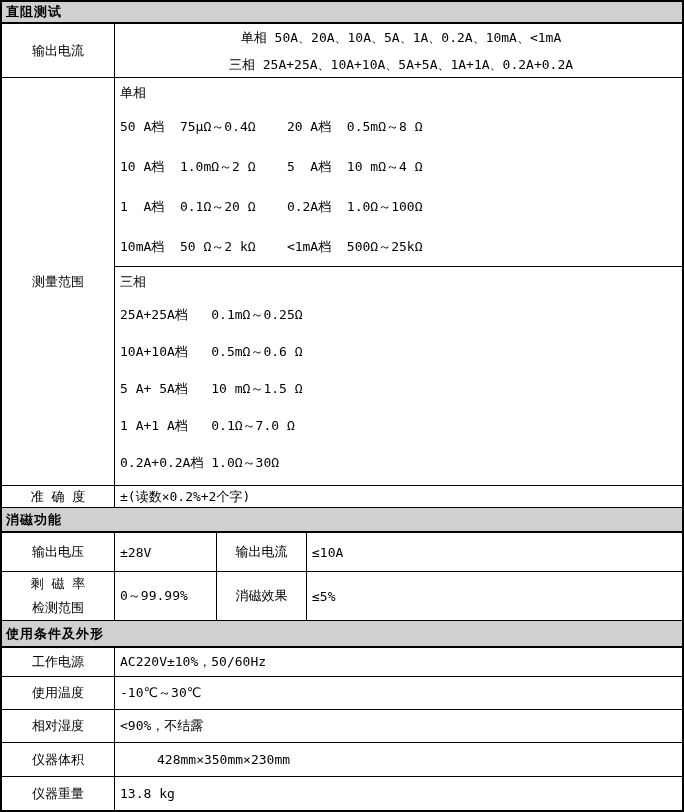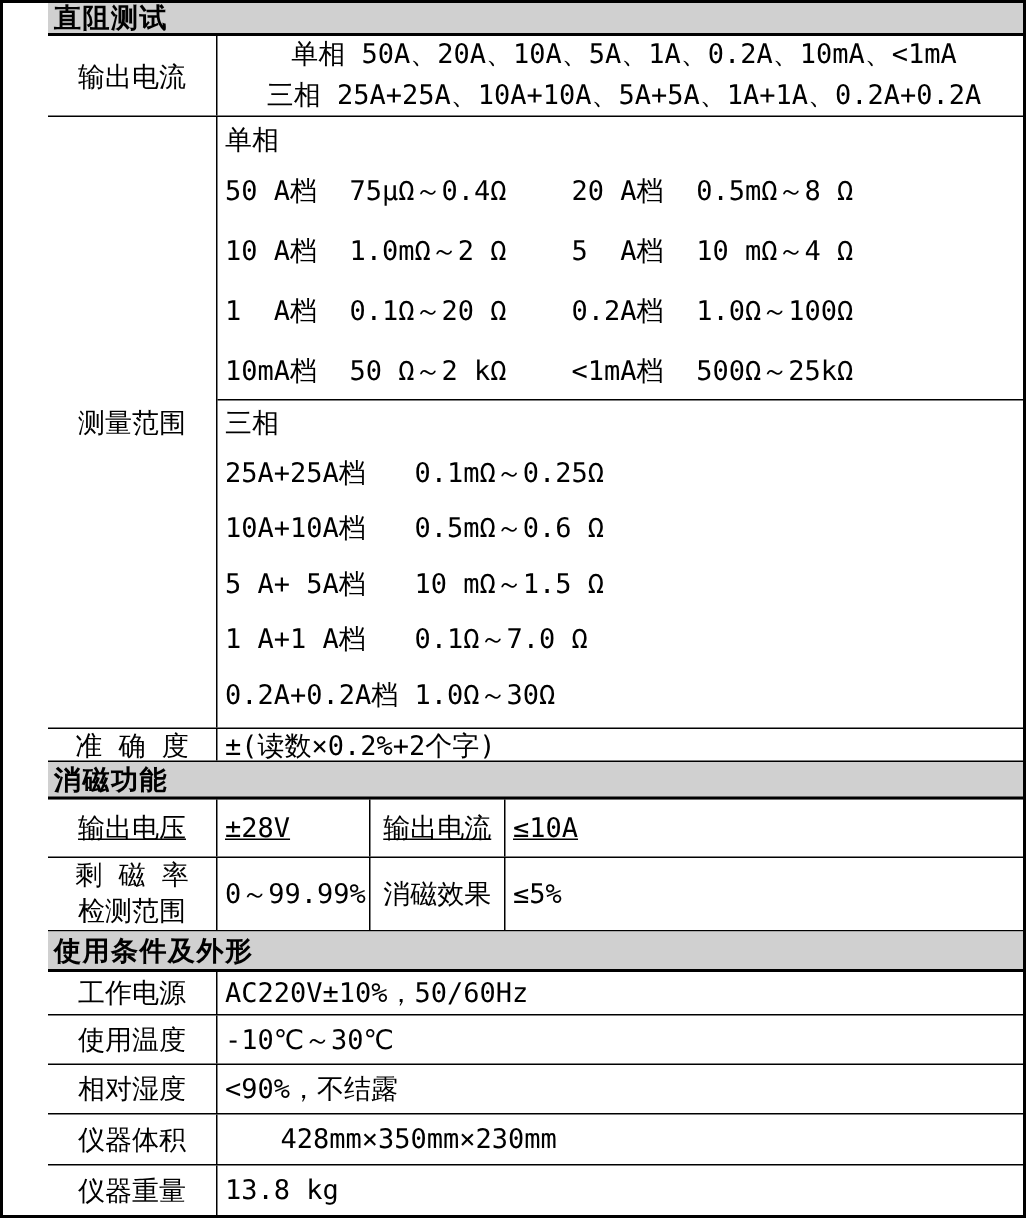--- a/index.html
+++ b/index.html
@@ -3,23 +3,22 @@
 <meta charset="utf-8">
 <style>
   html,body { margin:0; padding:0; background:#ffffff; }
   * { box-sizing:border-box; }
   .spec-table {
     width:684px; height:812px;
     border:2px solid #000;
     background:#fff;
     color:#000;
     font-family:"DejaVu Sans Mono","DejaVu Sans",sans-serif;
-    font-size:18px;
+    font-size:13px;
     overflow:hidden;
-    padding-left:30px;
   }
   .sec-header {
     background:#d0d0d0;
     border-bottom:2px solid #000;
     font-weight:bold;
     padding-left:4px;
     display:flex; align-items:center;
     letter-spacing:1px;
   }
   .h1 { height:22px; }
@@ -31,32 +30,32 @@
   .label-cell {
     width:113px; flex:0 0 113px;
     border-right:1px solid #000;
     justify-content:center;
     text-align:center;
   }
   .value-cell { flex:1; padding-left:5px; white-space:pre; overflow:hidden; }
   .mid-cell   { width:102px; flex:0 0 102px; border-right:1px solid #000; padding-left:5px; }
   .mid-label  { width:90px;  flex:0 0 90px;  border-right:1px solid #000; justify-content:center; text-align:center; }
   .r-current { height:54px; }
-  .r-current .value-cell { display:flex; flex-direction:column; justify-content:flex-end; }
+  .r-current .value-cell { display:flex; flex-direction:column; justify-content:center; }
   .r-current .line { line-height:27px; white-space:pre; }
   .r-range { height:408px; }
   .range-content { flex:1; display:flex; flex-direction:column; }
   .phase-block { padding-left:5px; }
   .block-single { height:189px; border-bottom:1px solid #000; }
   .block-three  { height:218px; }
   .phase-title { height:29px; display:flex; align-items:center; white-space:pre;text-align:center; }
   .block-single .rline { height:40px; display:flex; align-items:center; white-space:pre; }
   .block-three  .rline { height:37px; display:flex; align-items:center; white-space:pre;text-align:right; }
   .r-accuracy { height:22px; }
-  .r-demag1 { height:39px;text-decoration:underline; }
+  .r-demag1 { height:39px; }
   .r-demag2 { height:49px; }
   .two-line { flex-direction:column; justify-content:center; line-height:24px;text-align:center; }
   .u0 { height:29px; } .u1 { height:33px; } .u2 { height:33px; }
   .u3 { height:34px;gap:37px; } .u4 { height:33px; }
 </style>
 </head>
 <body>
 
 <div class="spec-table">
 

